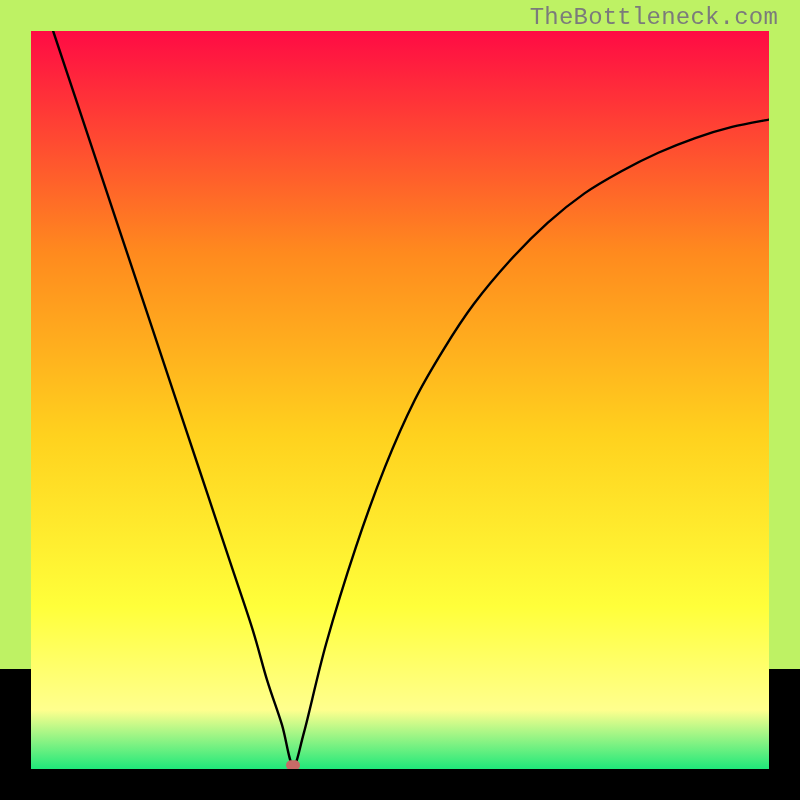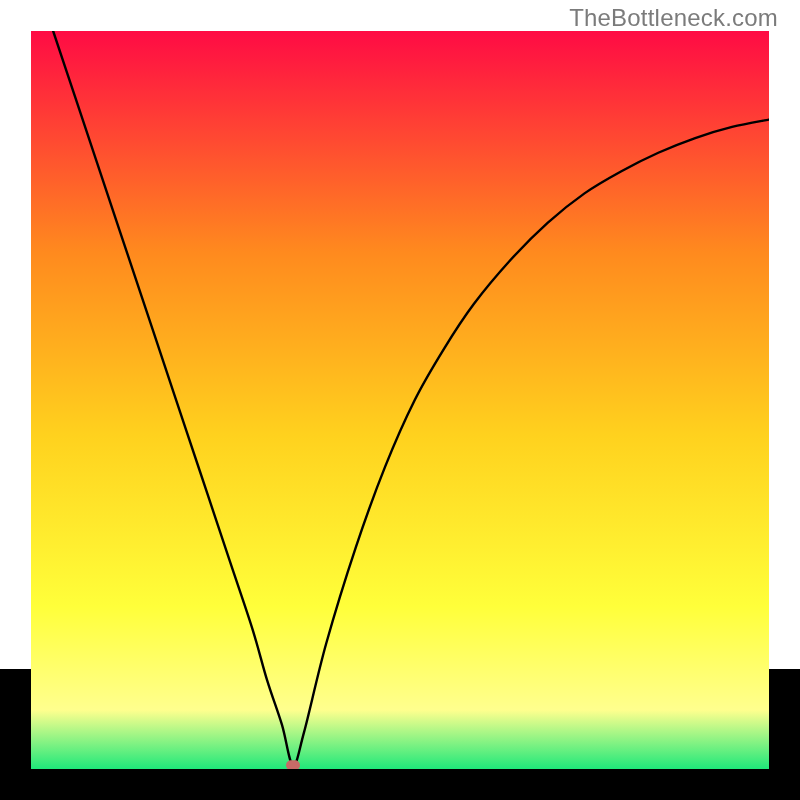--- a/index.html
+++ b/index.html
@@ -8,21 +8,22 @@
     width: 800px;
     height: 800px;
     background: #000;
     font-family: Arial, Helvetica, sans-serif;
     overflow: hidden;
   }
   .outer {
     position: relative;
     width: 800px;
     height: 669px;
-    background: #ffffff;
+    background: #bef264;
+    font-family: Liberation Mono, monospace;
   }
   .watermark {
     position: absolute;
     top: 4px;
     right: 22px;
     color: #7b7b7b;
     font-size: 24px;
     font-weight: 500;
     letter-spacing: 0.2px;
     user-select: none;

